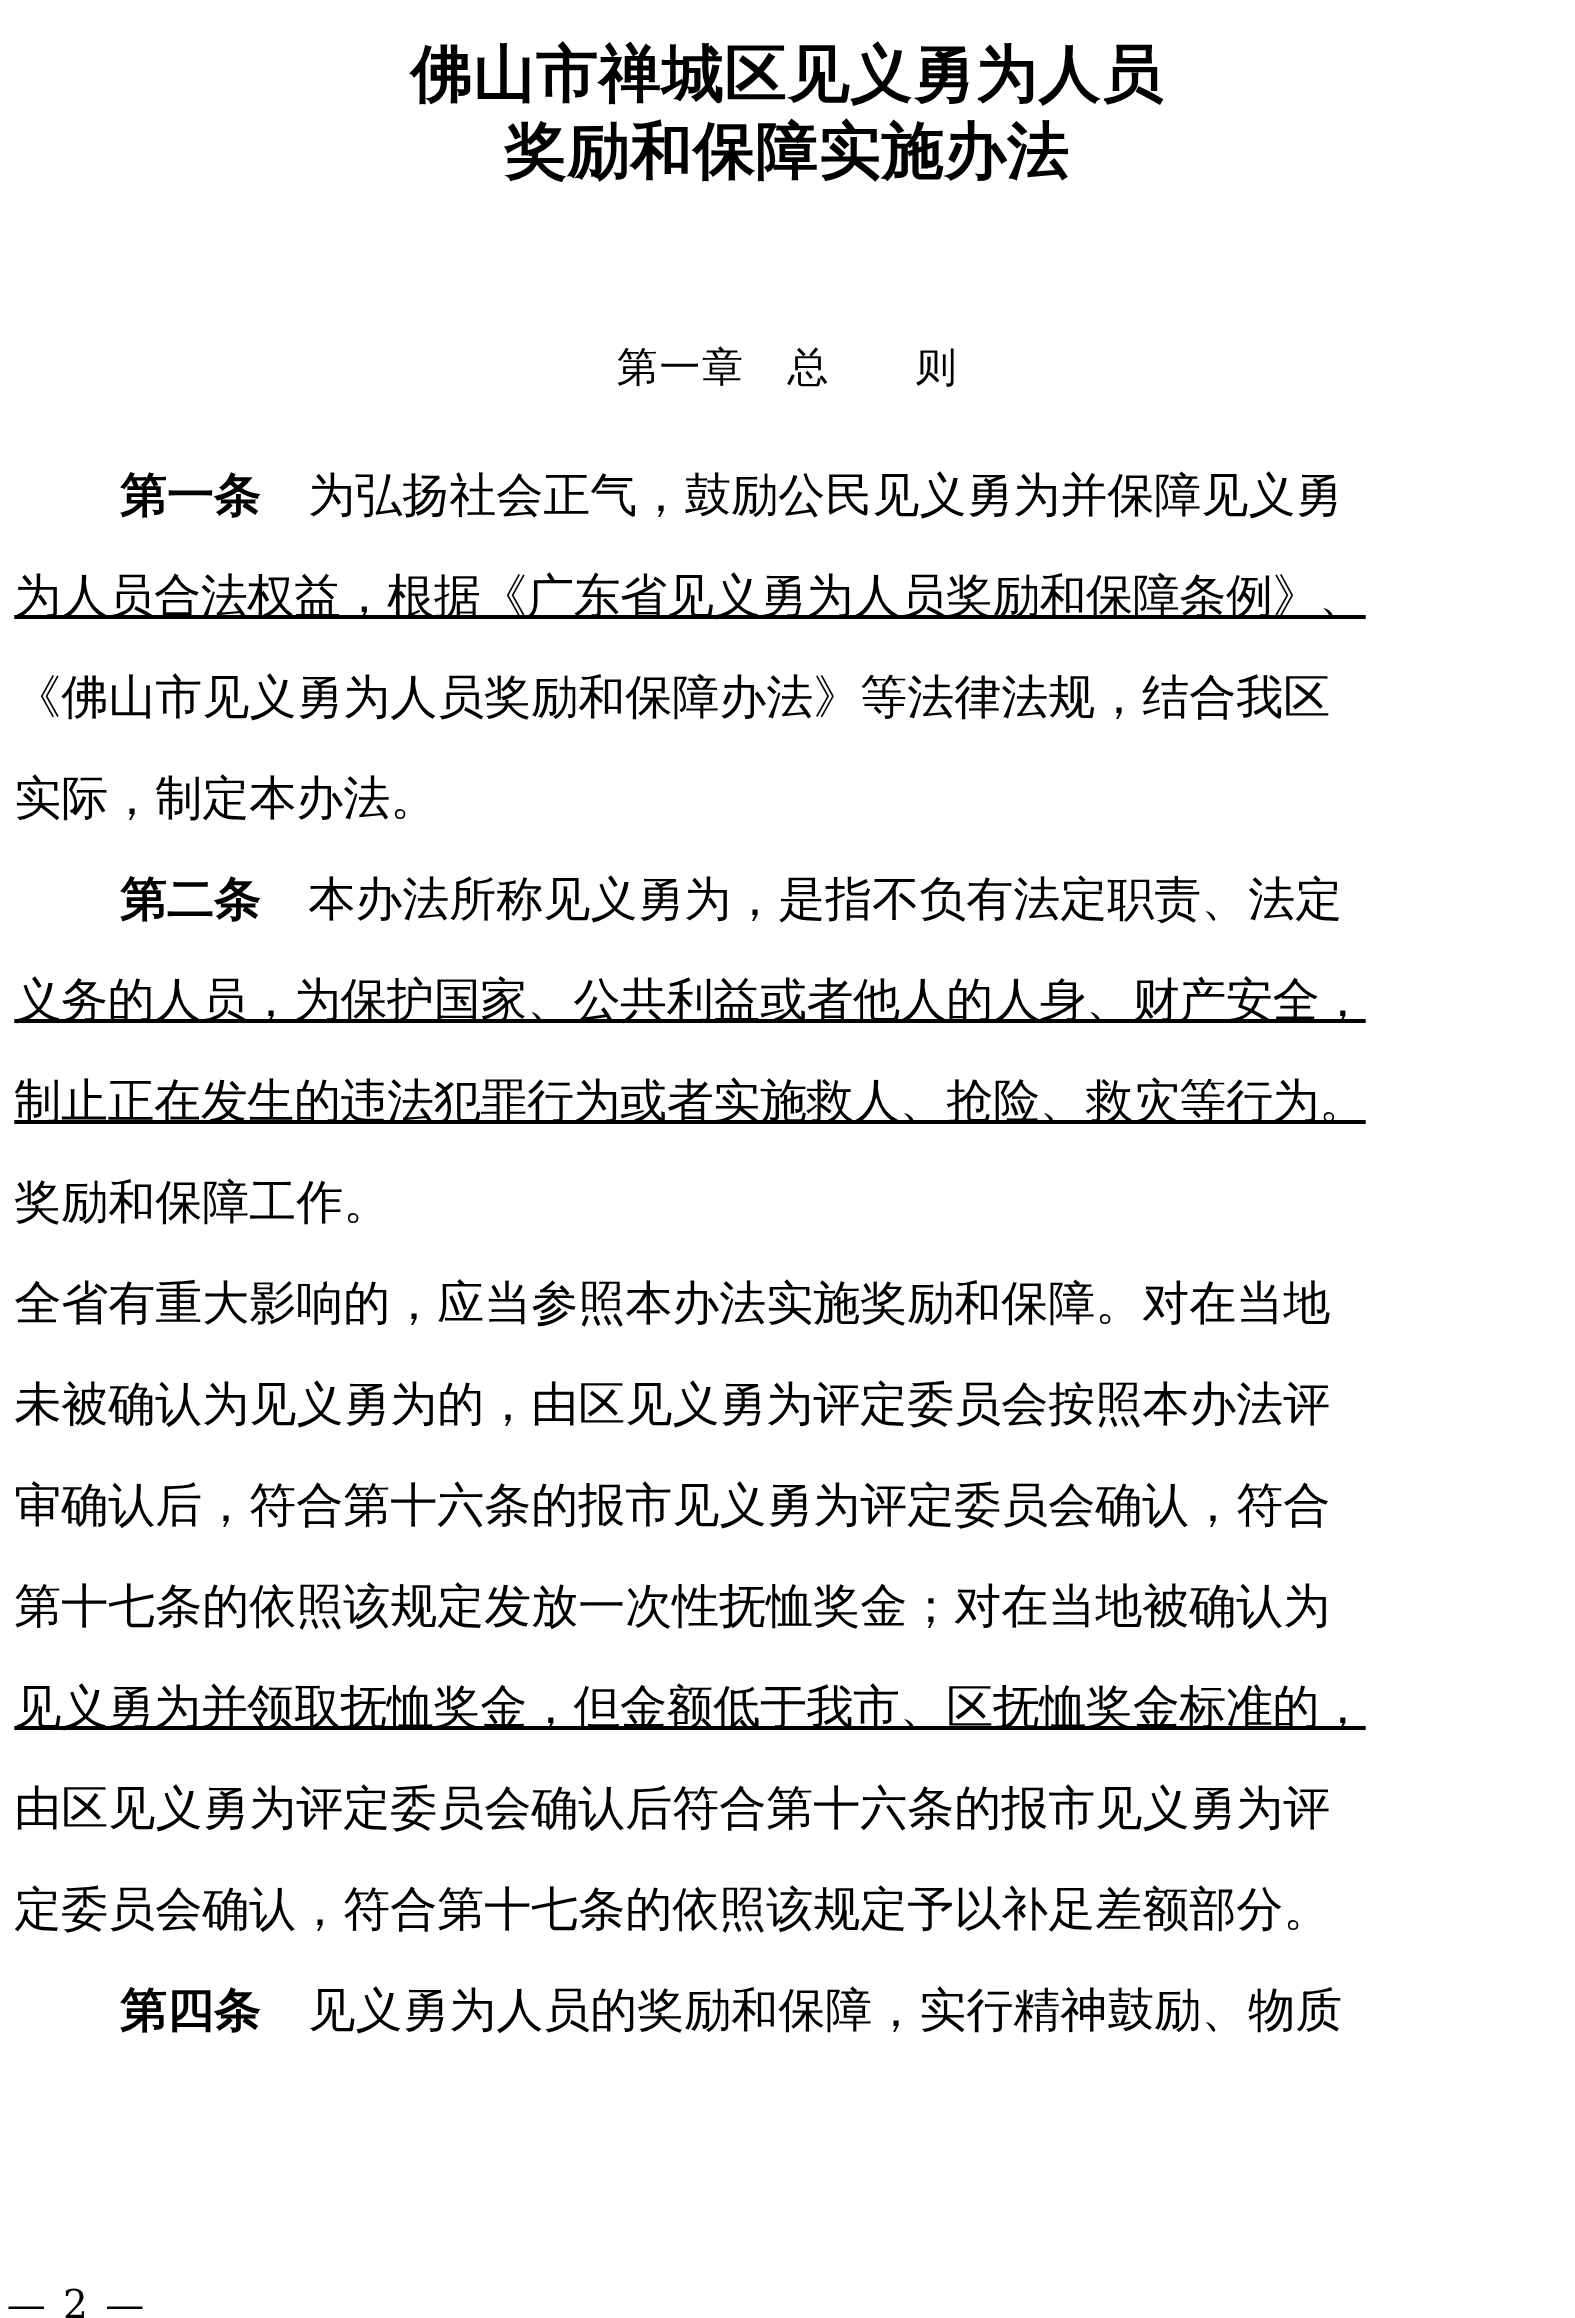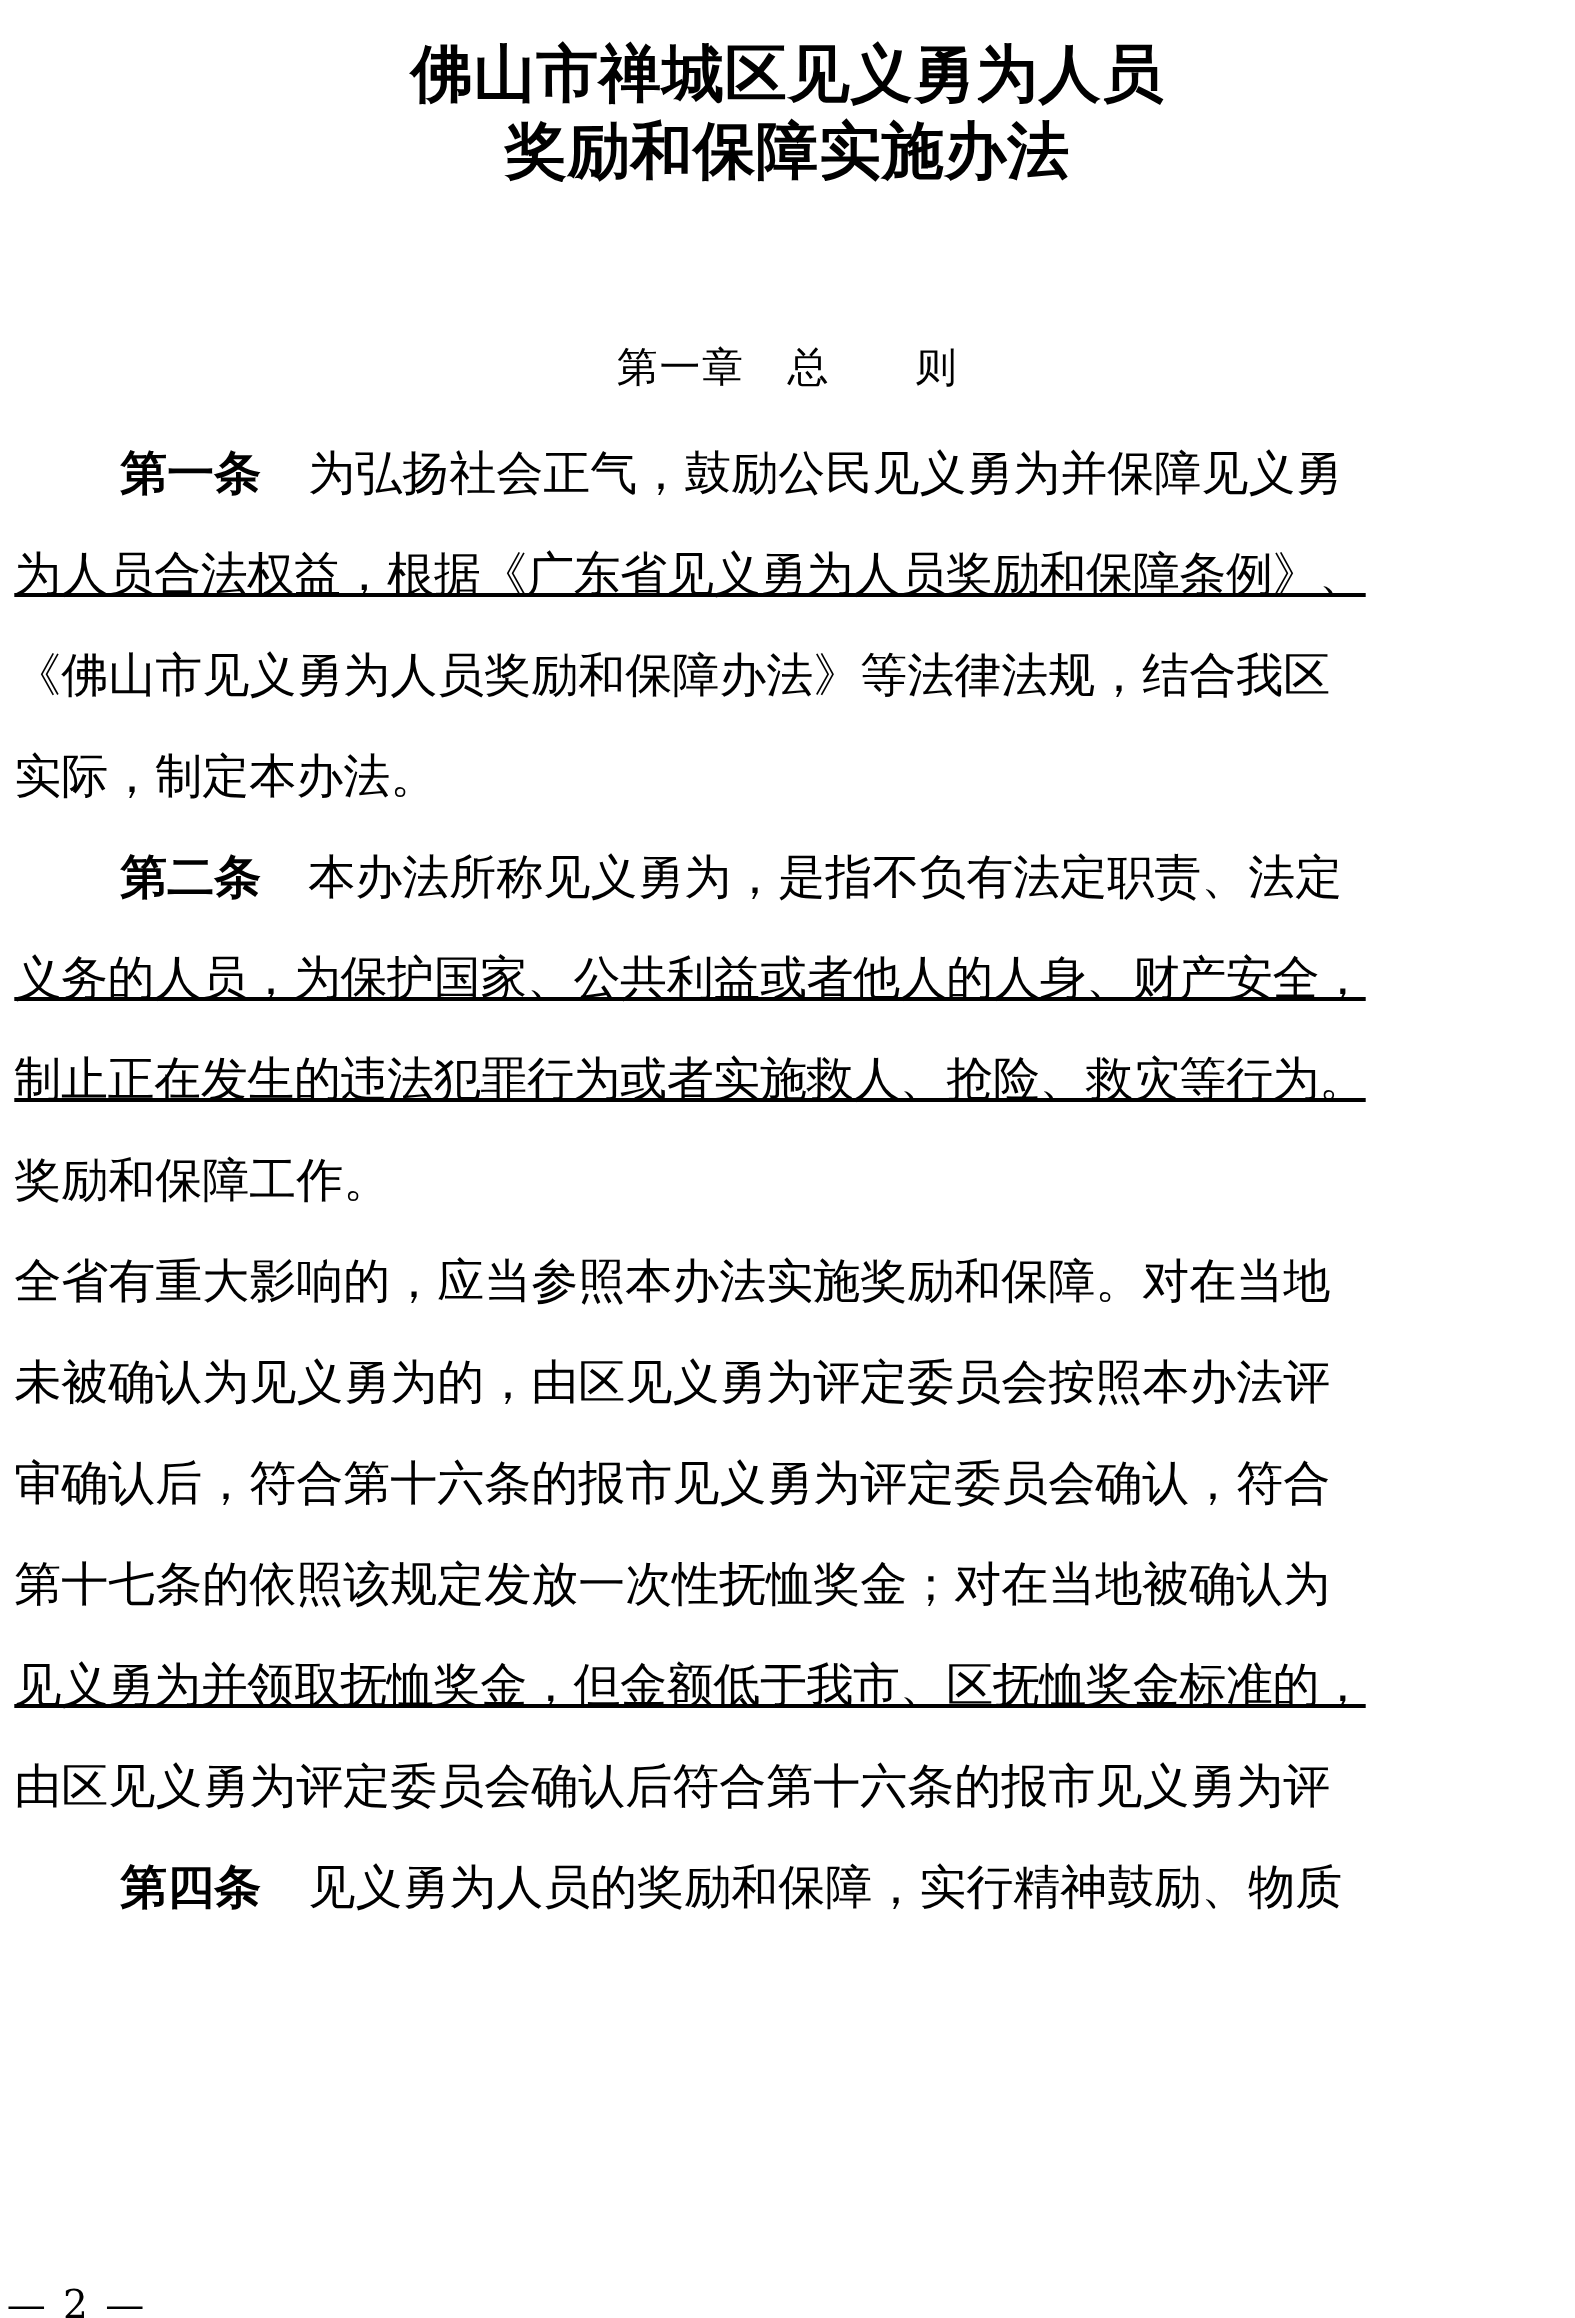--- a/index.html
+++ b/index.html
@@ -59,21 +59,21 @@
     font-size: 41px;
     line-height: 64px;
     white-space: pre;
     letter-spacing: 1.7px;
   }
 
   
   .body-block {
     position: absolute;
     left: 14.3px;
-    top: 394px;
+    top: 416px;
     width: 1547px;
   }
 
   .body-line {
     height: 101px;
     line-height: 101px;
     font-size: 47px;
     white-space: pre;
     letter-spacing: 0px;
     font-family: "DejaVu Serif", "Liberation Serif", serif;
@@ -141,20 +141,21 @@
     <div class="body-line"><span>未被确认为见义勇为的，由区见义勇为评定委员会按照本办法评</span></div>
 
     <div class="body-line"><span>审确认后，符合第十六条的报市见义勇为评定委员会确认，符合</span></div>
 
     <div class="body-line"><span>第十七条的依照该规定发放一次性抚恤奖金；对在当地被确认为</span></div>
 
     <div class="body-line tight"><span>见义勇为并领取抚恤奖金，但金额低于我市、区抚恤奖金标准的，</span></div>
 
     <div class="body-line"><span>由区见义勇为评定委员会确认后符合第十六条的报市见义勇为评</span></div>
 
+    <div class="body-line"><span>定委员会确认，符合第十七条的依照该规定予以补足差额部分。</span></div>
 
     <div class="body-line indent"><span class="art-num">第四条</span><span>　见义勇为人员的奖励和保障，实行精神鼓励、物质</span></div>
 
   </div>
 
   <div class="page-number">— 2 —</div>
 
 </div>
 
 

